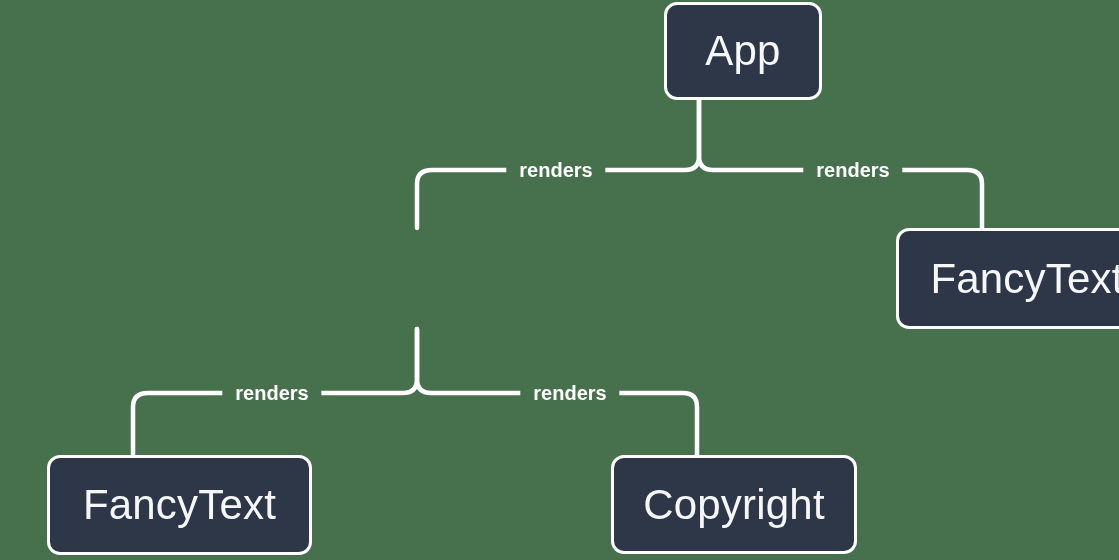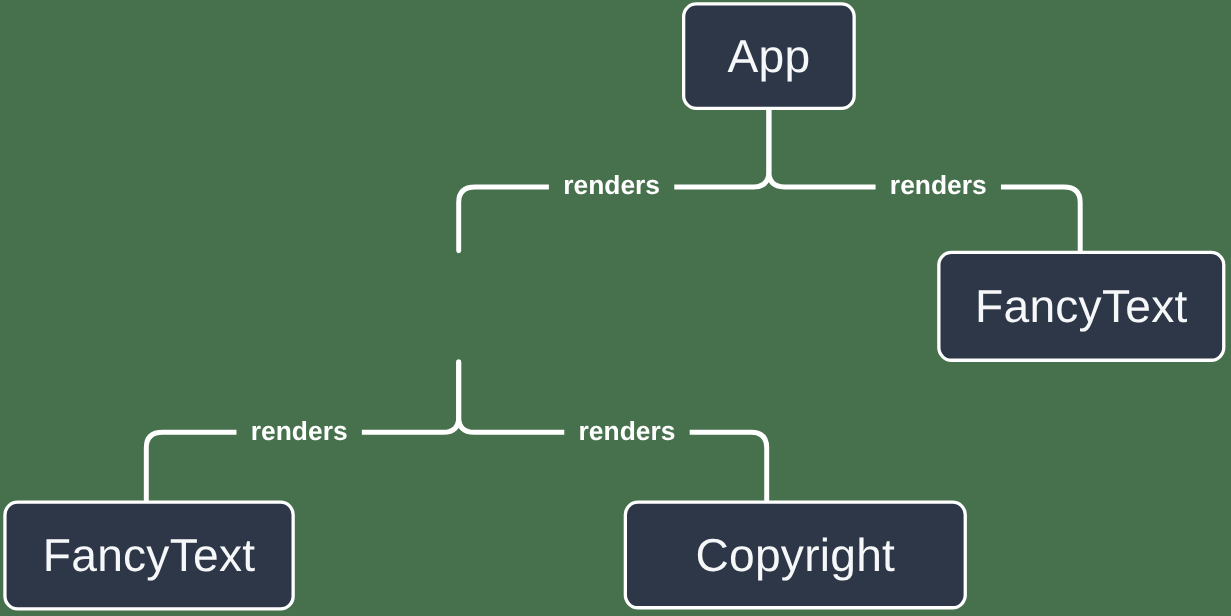--- a/index.html
+++ b/index.html
@@ -39,32 +39,33 @@
     align-items: center;
     justify-content: center;
     background: var(--node-fill);
     border: 3px solid var(--node-border);
     border-radius: 13px;
     color: var(--node-text);
     font-size: 42px;
     font-weight: 500;
     letter-spacing: 0.2px;
     white-space: nowrap;
+    margin-left: 44px;
   }
   .node-app        { left: 620px; top: 2px;   width: 158px; height: 98px;  }
   .node-insp       { left: 197px; top: 228px; width: 461px; height: 101px; }
   .node-fancy-top  { left: 852px; top: 228px; width: 262px; height: 101px; }
   .node-fancy-bot  { left: 3px;   top: 455px; width: 265px; height: 100px; }
-  .node-copyright  { left: 567px; top: 455px; width: 312px; height: 99px;  }
+  .node-copyright  { left: 567px; top: 455px; width: 246px; height: 99px;  }
   .edge-label {
     position: absolute;
     transform: translate(-50%, -50%);
     background: var(--bg-color);
     color: var(--label-text);
-    font-size: 24px;
+    font-size: 20px;
     font-weight: 700;
     padding: 0 13px;
     white-space: nowrap;
     line-height: 1.1;
   }
   .edge-label-1 { left: 556px; top: 170px; }
   .edge-label-2 { left: 853px; top: 170px; }
   .edge-label-3 { left: 272px; top: 393px; }
   .edge-label-4 { left: 570px; top: 393px; }
 </style>

